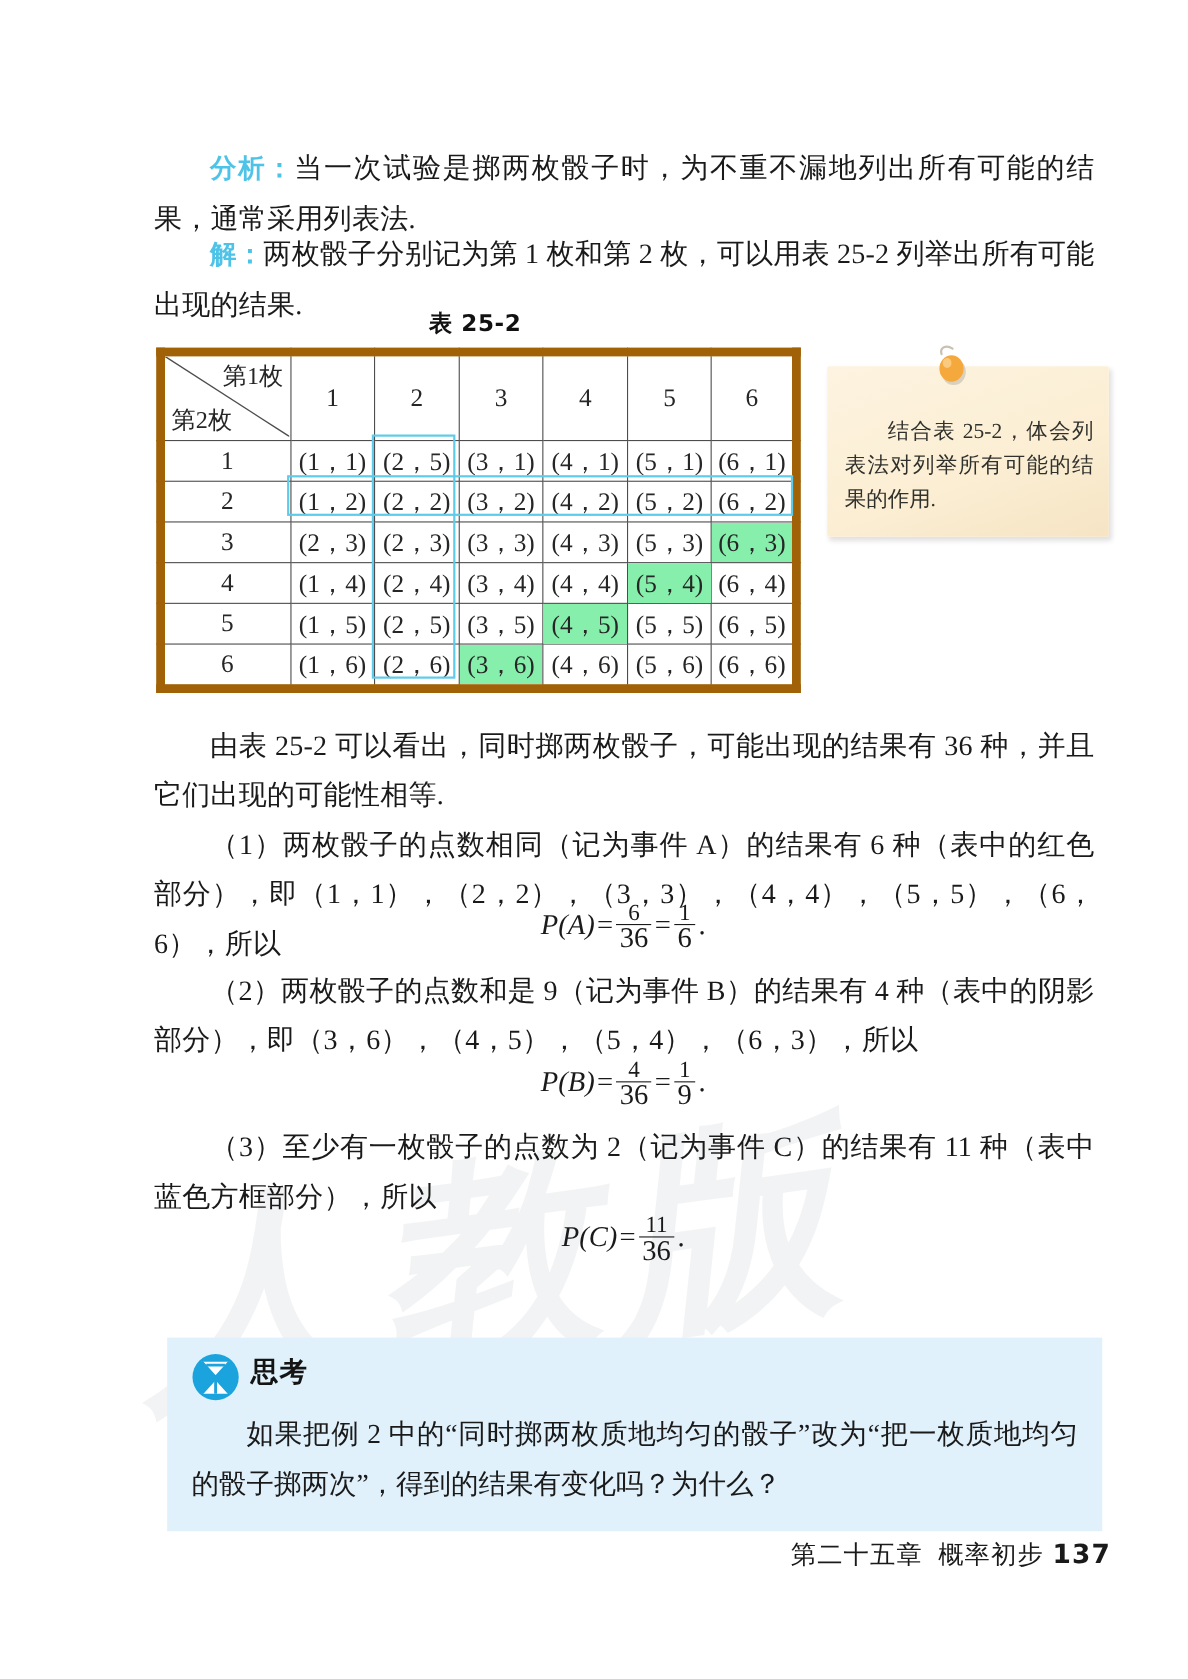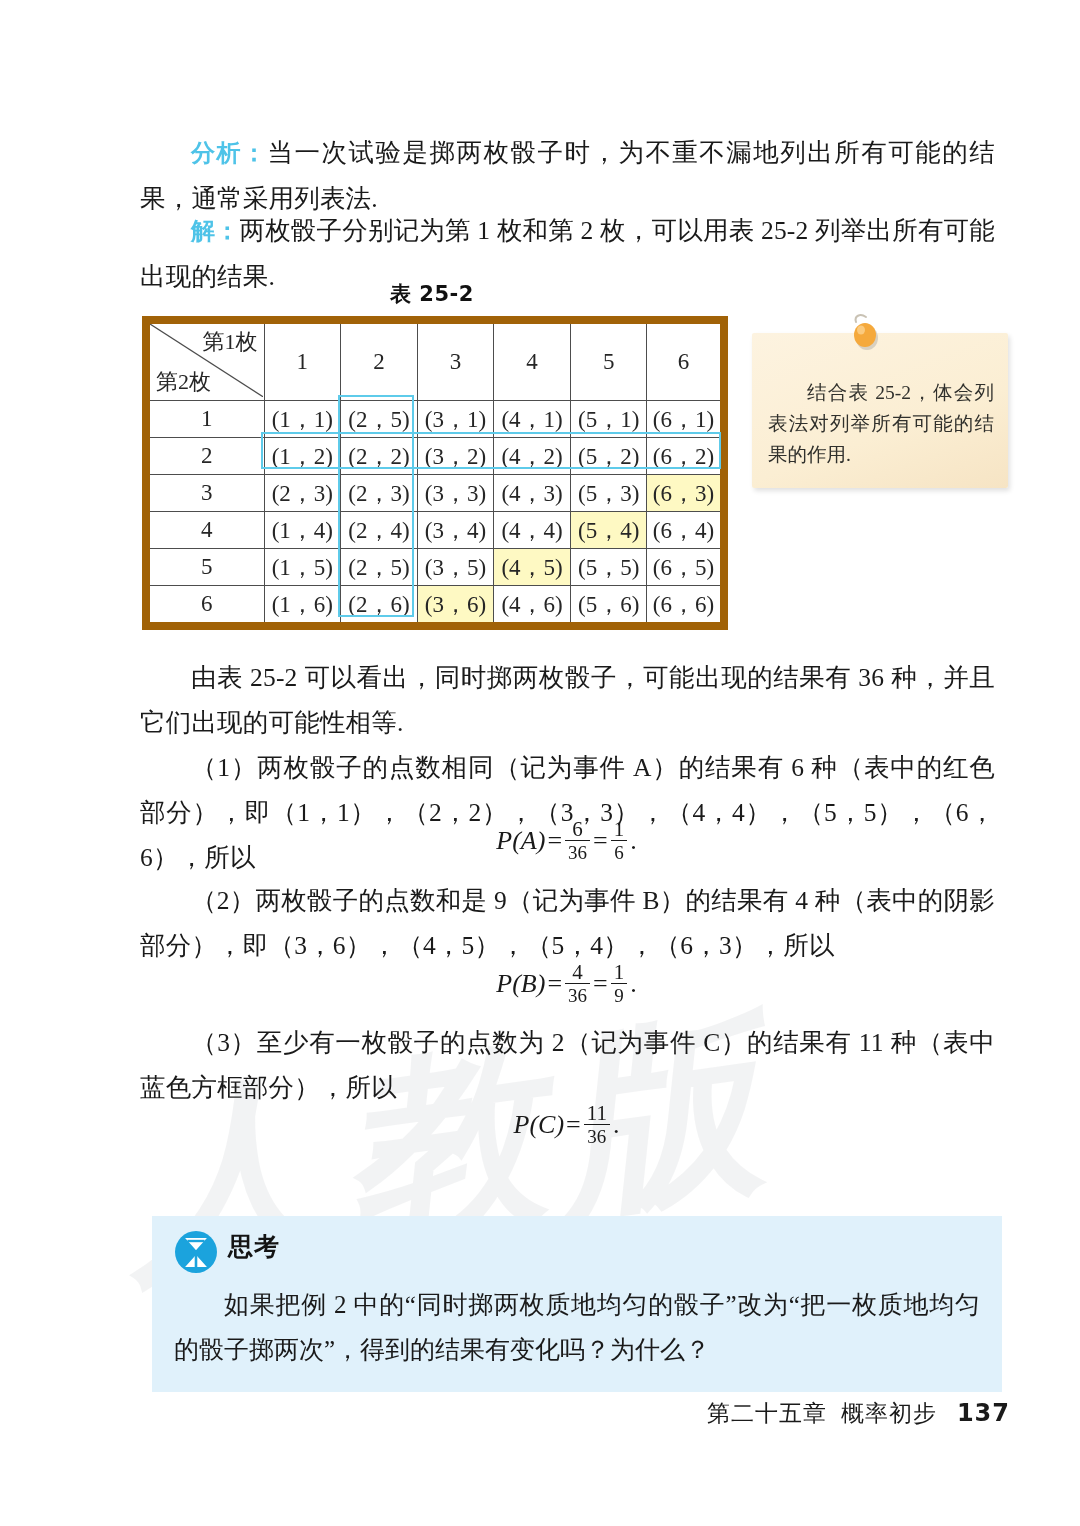--- a/index.html
+++ b/index.html
@@ -113,21 +113,21 @@
   }
   .corner .lbl2 {
     position: absolute;
     left: 6px;
     bottom: 3px;
     font-size: 22px;
     white-space: nowrap;
   }
 
   td.pink { color: #d2559a; }
-  td.shaded { background: #fef9c3; }
+  td.shaded { background: #86efac; }
 
   
   #cyan-col, #cyan-row {
     position: absolute;
     border: 2px solid #5ecbea;
     pointer-events: none;
     z-index: 5;
     box-sizing: border-box;
   }
 
@@ -180,21 +180,21 @@
   }
   .frac .num {
     display: block;
     font-size: 21px;
     line-height: 22px;
     padding: 0 3px;
     border-bottom: 1.4px solid #1a1a1a;
   }
   .frac .den {
     display: block;
-    font-size: 19px;
+    font-size: 26px;
     line-height: 23px;
     padding: 0 3px;
   }
   .eq { font-style: normal; margin: 0 2px; }
 
   
   #think-box {
     position: absolute;
     left: 152px;
     top: 1216px;
@@ -231,21 +231,21 @@
     top: 1398px;
     text-align: right;
     font-size: 23px;
     color: #1a1a1a;
     letter-spacing: 1px;
   }
   #footer .pageno {
     font-family: "DejaVu Sans", sans-serif;
     font-weight: bold;
     font-size: 24px;
-    margin-left: 20px;
+    margin-left: 8px;
   }
   #footer .chap { margin-right: 14px; }
 </style>
 </head>
 <body>
 
 <div class="watermark">人教版</div>
 
 <div class="page">
 

